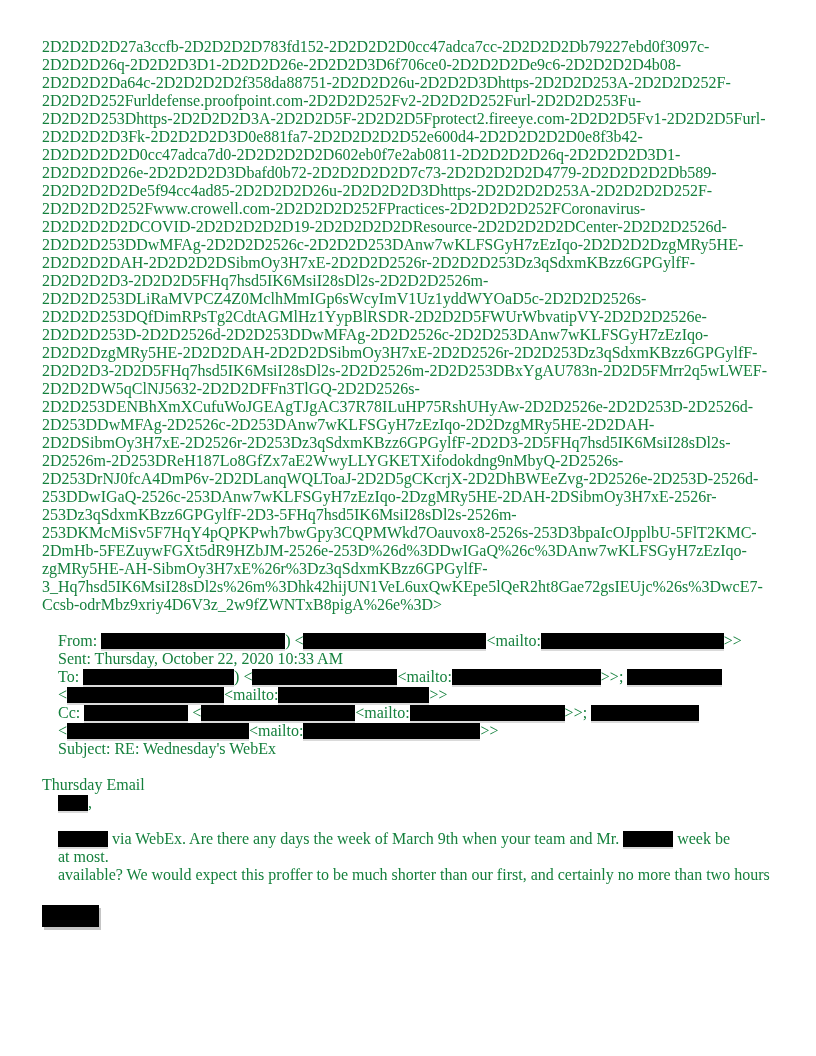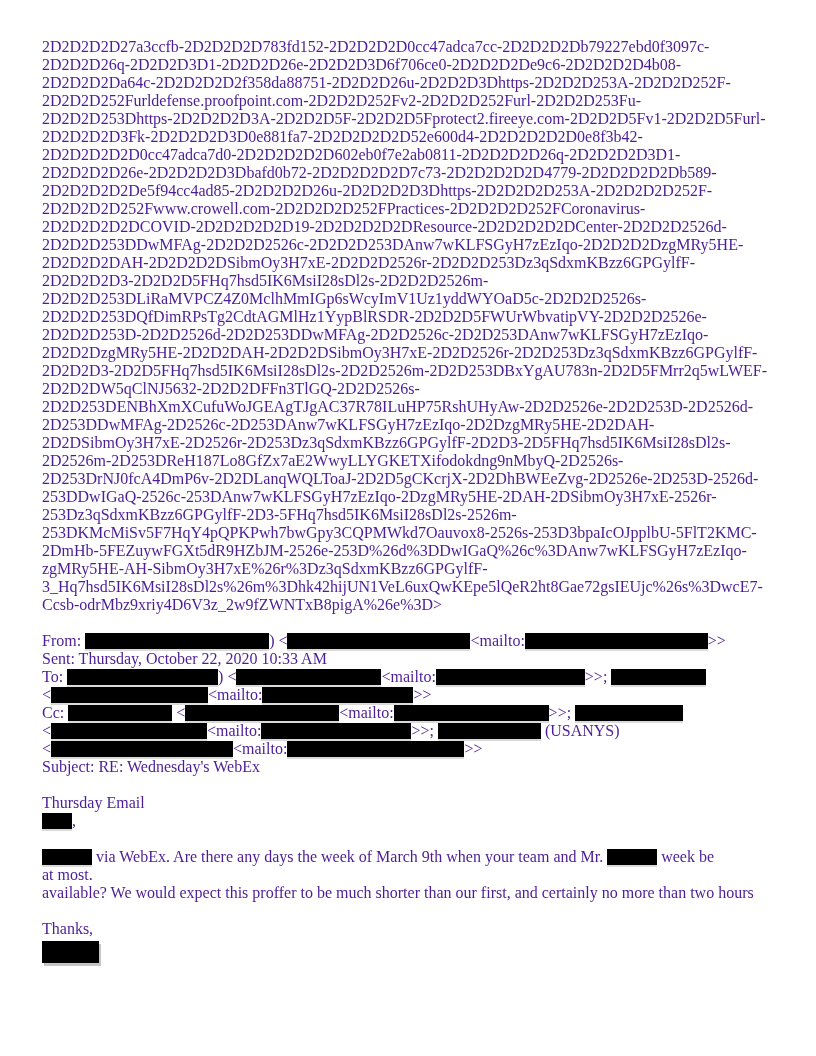--- a/index.html
+++ b/index.html
@@ -6,29 +6,29 @@
   .page{
     position:relative;
     width:816px;height:1056px;
     margin:0 auto;
     background:#ffffff;
     box-sizing:border-box;
     padding:38px 34px 0 42px;
     font-family:"Liberation Serif", serif;
     font-size:16px;
     line-height:18px;
-    color:#4c1d95;
+    color:#15803d;
     overflow:hidden;
   }
   .encoded{
     white-space:pre;
     margin:0 0 18px 0;
     overflow:hidden;
   }
-  .hline,.bline{min-height:18px;}
+  .hline,.bline{min-height:18px;margin-left:16px;}
   .hline span,.bline span{white-space:pre;}
   .redact{
     display:inline-block;
     background:#000;
     height:16px;
     vertical-align:-3px;
     box-shadow:0 2px 0 rgba(150,150,150,.35);
   }
   .blank{height:18px;}
   .sig{margin-top:3px;line-height:24px;}
@@ -71,36 +71,34 @@
 zgMRy5HE-AH-SibmOy3H7xE%26r%3Dz3qSdxmKBzz6GPGylfF-
 3_Hq7hsd5IK6MsiI28sDl2s%26m%3Dhk42hijUN1VeL6uxQwKEpe5lQeR2ht8Gae72gsIEUjc%26s%3DwcE7-
 Ccsb-odrMbz9xriy4D6V3z_2w9fZWNTxB8pigA%26e%3D&gt;</div>
 
   <div>
     <div class="hline"><span>From: </span><span class="redact" style="width: 184px;"></span><span>) &lt;</span><span class="redact" style="width: 183px;"></span><span>&lt;mailto:</span><span class="redact" style="width: 183px;"></span><span>&gt;&gt;</span></div>
     <div class="hline"><span>Sent: Thursday, October 22, 2020 10:33 AM</span></div>
     <div class="hline"><span>To: </span><span class="redact" style="width: 151px;"></span><span>) &lt;</span><span class="redact" style="width: 145px;"></span><span>&lt;mailto:</span><span class="redact" style="width: 149px;"></span><span>&gt;&gt;; </span><span class="redact" style="width: 95px;"></span></div>
     <div class="hline"><span>&lt;</span><span class="redact" style="width: 157px;"></span><span>&lt;mailto:</span><span class="redact" style="width: 151px;"></span><span>&gt;&gt;</span></div>
     <div class="hline"><span>Cc: </span><span class="redact" style="width: 104px;"></span><span> &lt;</span><span class="redact" style="width: 154px;"></span><span>&lt;mailto:</span><span class="redact" style="width: 155px;"></span><span>&gt;&gt;; </span><span class="redact" style="width: 108px;"></span></div>
-    <div class="hline"><span>&lt;</span><span class="redact" style="width: 156px;"></span><span>&lt;mailto:</span><span class="redact" style="width: 150px;"></span><span>&gt;&gt;; </span><span class="redact" style="width: 103px;"></span><span> (USANYS)</span></div>
     <div class="hline"><span>&lt;</span><span class="redact" style="width: 182px;"></span><span>&lt;mailto:</span><span class="redact" style="width: 177px;"></span><span>&gt;&gt;</span></div>
     <div class="hline"><span>Subject: RE: Wednesday's WebEx</span></div>
   </div>
 
   <div class="blank"></div>
 
   <div>Thursday Email</div>
   <div class="hline"><span class="redact" style="width: 30px;"></span><span>,</span></div>
 
   <div class="blank"></div>
 
   <div>
     <div class="bline"><span class="redact" style="width: 50px;"></span><span> via WebEx. Are there any days the week of March 9th when your team and Mr. </span><span class="redact" style="width: 50px;"></span><span> week be</span></div>
     <div class="bline"><span>at most.</span></div>
     <div class="bline"><span>available? We would expect this proffer to be much shorter than our first, and certainly no more than two hours</span></div>
   </div>
 
   <div class="blank"></div>
 
-  <div>Thanks,</div>
   <div class="sig"><span class="redact" style="width: 57px; height: 22px;"></span></div>
 
 </div>
 
 </body></html>

